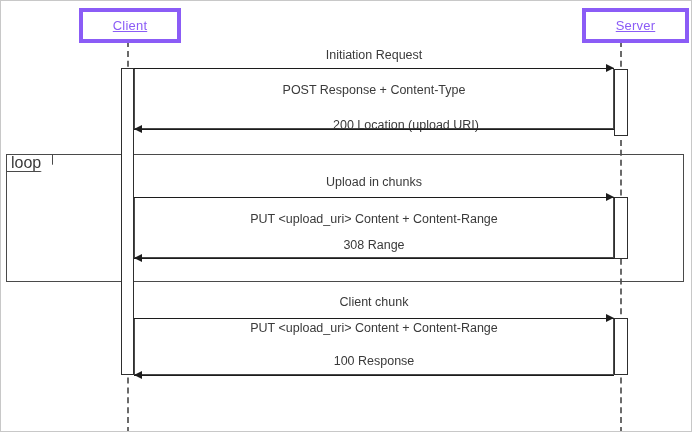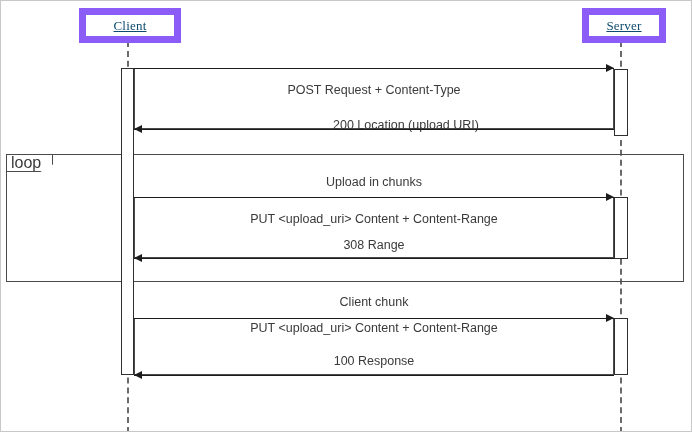--- a/index.html
+++ b/index.html
@@ -19,29 +19,28 @@
     background: #ffffff;
     border: 1px solid #c8c8c8;
     box-sizing: border-box;
     overflow: hidden;
   }
 
   
   .actor-box {
     position: absolute;
     box-sizing: border-box;
-    border: 7px solid #8b5cf6;
+    border: 4px solid #8b5cf6;
     background: #ffffff;
     display: flex;
     align-items: center;
     justify-content: center;
     font-size: 13px;
-    color: #0c4a6e;
+    color: #8b5cf6;
     z-index: 6;
-    font-family: Liberation Serif, serif;
   }
   .actor-box span {
     text-decoration: underline;
     letter-spacing: .2px;
   }
 
   
   .lifeline {
     position: absolute;
     width: 0;
@@ -129,37 +128,38 @@
 <body>
 
 <div id="canvas">
 
   <div class="lifeline" style="left:126px; top:40px; height:392px;"></div>
   <div class="lifeline" style="left:619px; top:40px; height:392px;"></div>
 
   <div class="actor-box" style="left:78px; top:7px; width:102px; height:35px;">
     <span>Client</span>
   </div>
-  <div class="actor-box" style="left:581px; top:7px; width:84px; height:35px;">
+  <div class="actor-box" style="left:581px; top:7px; width:107px; height:35px;">
     <span>Server</span>
   </div>
 
   <div class="fragment" style="left:5px; top:153px; width:678px; height:128px;"></div>
   <div class="fragment-label" style="left:6px; top:154px;">loop</div>
 
   <div class="activation" style="left:120px; top:67px; width:13px; height:307px;"></div>
 
   <div class="activation" style="left:613px; top:68px; width:14px; height:67px;"></div>
   <div class="activation" style="left:613px; top:196px; width:14px; height:62px;"></div>
   <div class="activation" style="left:613px; top:317px; width:14px; height:57px;"></div>
 
+  <div class="msg-label" style="left:133px; top:47px; width:480px;">Initiation Request</div>
 
   <div class="msg-band" style="left:133px; top:67px; width:480px; height:61px;"></div>
 
-  <div class="msg-label" style="left:133px; top:82px; width:480px;">POST Request + Content-Type</div>
+  <div class="msg-label" style="left:133px; top:82px; width:480px;">POST Response + Content-Type</div>
   <div class="msg-label" style="left:133px; top:117px; width:480px;padding-left:32px;">200 Location (upload URI)</div>
 
   <div class="arrow" style="left:133px; top:67px; width:480px;"></div>
   <div class="arrow-head right" style="left:605px; top:63px;"></div>
 
   <div class="arrow" style="left:133px; top:128px; width:480px;"></div>
   <div class="arrow-head left" style="left:133px; top:124px;"></div>
 
   <div class="msg-label" style="left:133px; top:174px; width:480px;">Upload in chunks</div>
 

